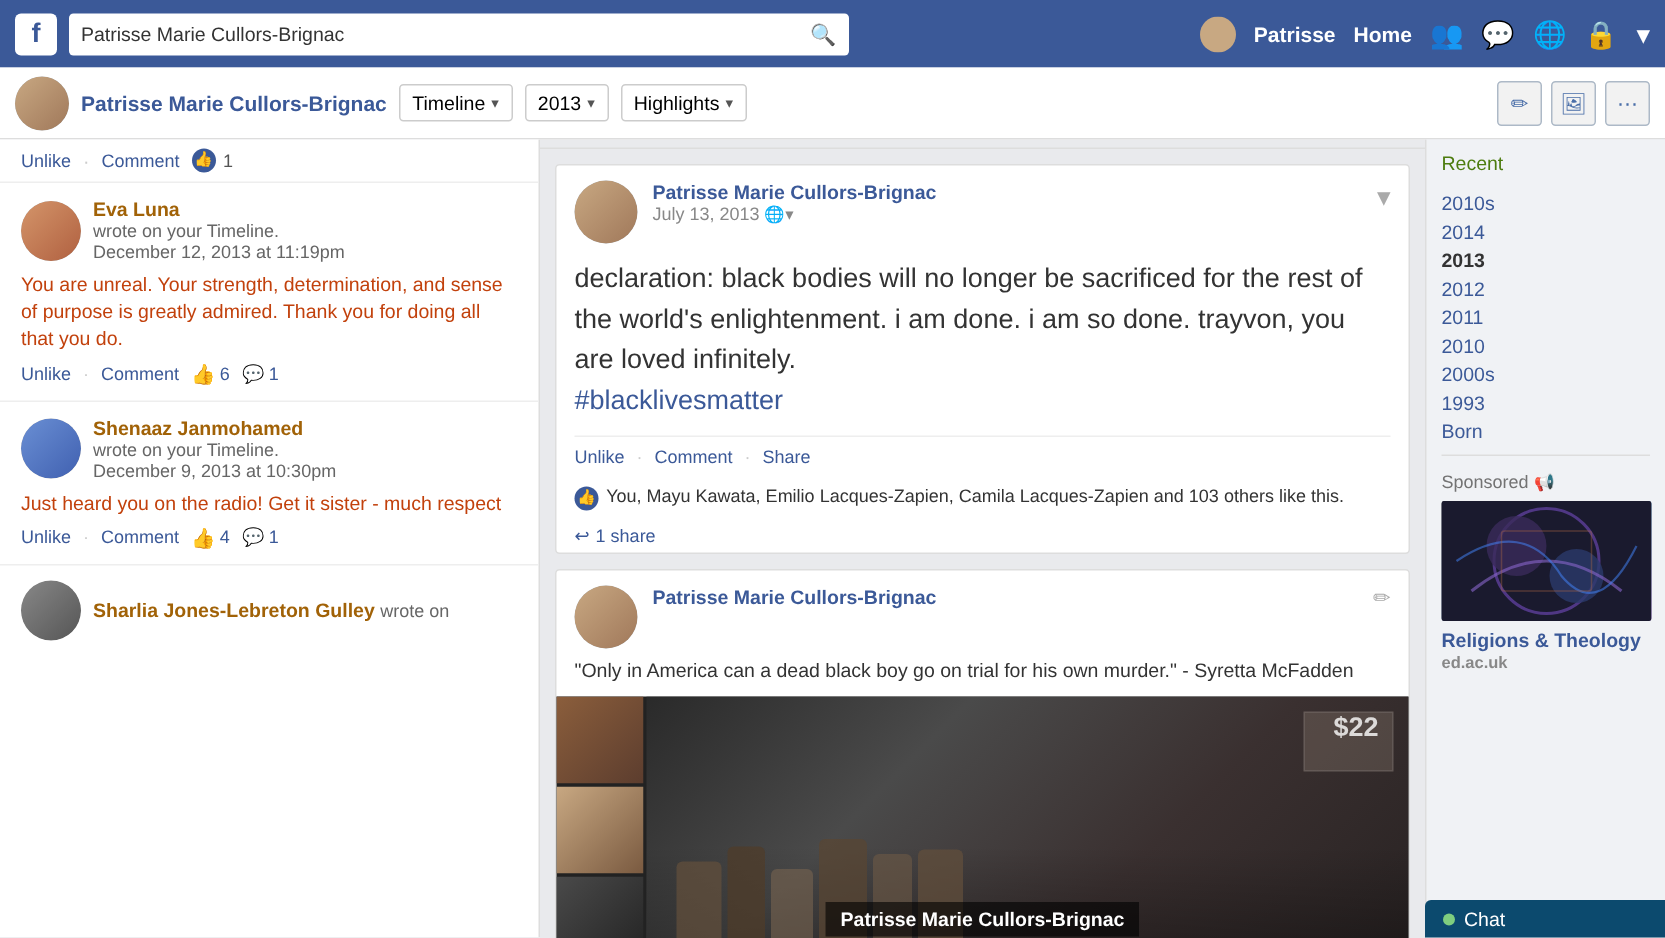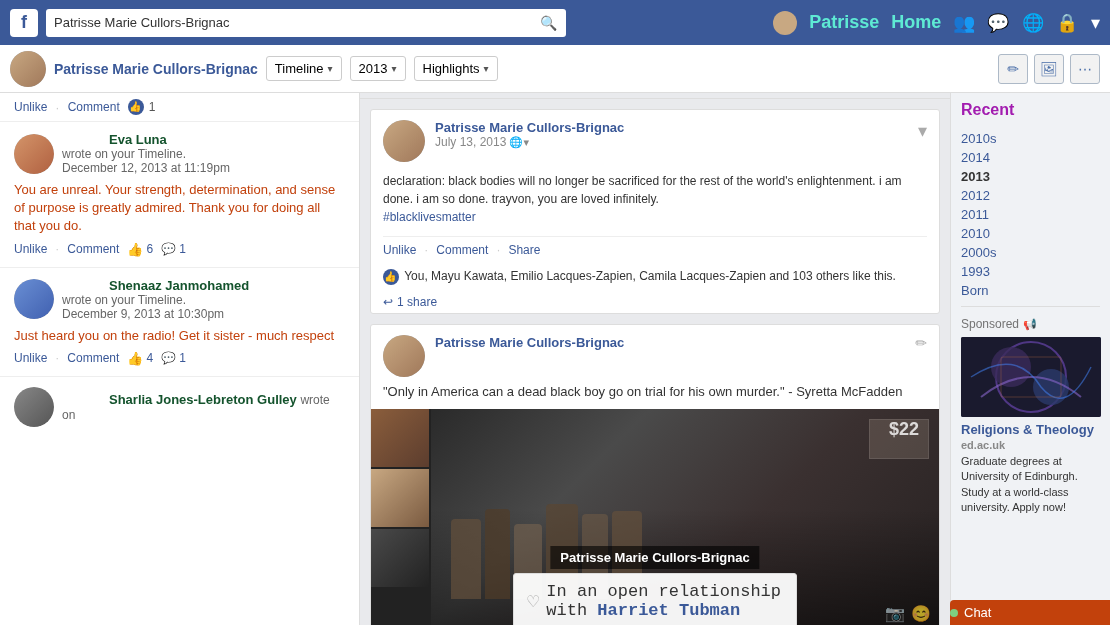--- a/index.html
+++ b/index.html
@@ -35,21 +35,21 @@
     #search-input-el {
       border: none; outline: none; font-size: 13px; flex: 1; color: #333;
     }
     #nav-right {
       margin-left: auto;
       display: flex;
       align-items: center;
       gap: 12px;
       color: #fff;
     }
-    .nav-link { color: #5eead4; font-size: 18px; font-weight: bold; text-decoration: none; }
+    .nav-link { color: #ffffff; font-size: 14px; font-weight: bold; text-decoration: none; }
     .nav-icon { color: #fff; font-size: 18px; cursor: pointer; }
 
     
     #profile-header-bar {
       background: #fff;
       border-bottom: 1px solid #ddd;
       height: 48px;
       display: flex;
       align-items: center;
       padding: 0 10px;
@@ -106,21 +106,21 @@
       border-bottom: 1px solid #eee;
     }
     .comment-header {
       display: flex; align-items: center; gap: 8px; margin-bottom: 4px;
     }
     .comment-avatar {
       width: 40px; height: 40px; border-radius: 50%;
       background: #bbb; flex-shrink: 0; overflow: hidden;
     }
     .comment-meta { font-size: 12px; color: #666; }
-    .comment-author { font-size: 13px; font-weight: bold; color: #14532d; margin-left: 47px; }
+    .comment-author { font-size: 13px; font-weight: bold; color: #a16207; }
     .comment-text { font-size: 13px; color: #c2410c; margin: 6px 0; line-height: 1.4; }
     .comment-actions { display: flex; align-items: center; gap: 8px; font-size: 12px; color: #3b5998; }
     .like-count { display: flex; align-items: center; gap: 3px; }
     .thumb-icon { color: #3b5998; font-size: 13px; }
 
     
     #mid-col {
       flex: 1;
       background: #e9eaed;
       overflow-y: auto;
@@ -136,21 +136,21 @@
     }
     .post-header {
       display: flex; align-items: flex-start; padding: 10px 12px; gap: 10px;
     }
     .post-avatar {
       width: 42px; height: 42px; border-radius: 50%; background: #aaa; flex-shrink: 0; overflow: hidden;
     }
     .post-name { font-size: 13px; font-weight: bold; color: #3b5998; }
     .post-date { font-size: 12px; color: #888; }
     .post-options { margin-left: auto; color: #aaa; font-size: 18px; cursor: pointer; }
-    .post-body { padding: 0 12px 10px; font-size: 12px; color: #333; line-height: 1.5; }
+    .post-body { padding: 0 12px 10px; font-size: 18px; color: #333; line-height: 1.5; }
     .post-hashtag { color: #3b5998; }
     .post-divider { border: none; border-top: 1px solid #eee; margin: 0 12px; }
     .post-actions-bar { display: flex; align-items: center; gap: 8px; padding: 6px 12px; font-size: 12px; color: #3b5998; }
     .post-likes { padding: 6px 12px; font-size: 12px; color: #333; }
     .post-shares { padding: 4px 12px; font-size: 12px; color: #3b5998; display: flex; align-items: center; gap: 4px; }
 
     
     .post-card-2 { background: #fff; border: 1px solid #ddd; border-radius: 3px; margin: 10px; }
     .post-card-2 .post-header { padding: 10px 12px 6px; }
     .post-image-area {
@@ -209,21 +209,21 @@
     
     #right-col {
       width: 160px;
       flex-shrink: 0;
       background: #f0f2f5;
       border-left: 1px solid #ddd;
       overflow-y: auto;
       padding: 8px 10px;
     }
     .timeline-section { margin-bottom: 10px; }
-    .timeline-label { font-size: 16px; color: #a21caf; margin-bottom: 4px; font-weight: bold; }
+    .timeline-label { font-size: 13px; color: #4d7c0f; margin-bottom: 4px; font-weight: normal; }
     .timeline-year {
       display: block;
       font-size: 13px;
       color: #3b5998;
       padding: 2px 0;
       cursor: pointer;
       text-decoration: none;
     }
     .timeline-year.active { font-weight: bold; color: #333; }
     .timeline-divider { border: none; border-top: 1px solid #ddd; margin: 6px 0; }
@@ -241,23 +241,23 @@
       margin-bottom: 5px;
     }
     .ad-title { font-size: 13px; font-weight: bold; color: #3b5998; margin-bottom: 2px; }
     .ad-domain { font-size: 11px; color: #888; margin-bottom: 3px; font-weight: bold; }
     .ad-desc { font-size: 11px; color: #333; line-height: 1.4; }
 
     
     #chat-bar {
       position: absolute;
       bottom: 0; right: 0;
-      background: #c2410c;
+      background: #0c4a6e;
       color: #fff;
-      padding: 5px 0;
+      padding: 5px 12px;
       font-size: 13px;
       display: flex; align-items: center; gap: 6px;
       border-top-left-radius: 4px;
       cursor: pointer;
       width: 160px;
     }
     .chat-dot { width: 8px; height: 8px; border-radius: 50%; background: #7fce7f; display: inline-block; }
 
     
     ::-webkit-scrollbar { width: 6px; }
@@ -575,21 +575,20 @@
             <circle cx="70" cy="40" r="35" fill="none" stroke="#6644aa" stroke-width="2" opacity="0.7"></circle>
             <circle cx="50" cy="30" r="20" fill="#3a2a5a" opacity="0.8"></circle>
             <circle cx="90" cy="50" r="18" fill="#2a3a6a" opacity="0.8"></circle>
             <path d="M20 60 Q70 20 120 60" stroke="#8866cc" stroke-width="2" fill="none" opacity="0.6"></path>
             <path d="M10 40 Q55 10 80 50 Q105 80 130 30" stroke="#4488ff" stroke-width="1.5" fill="none" opacity="0.5"></path>
             <rect x="40" y="20" width="60" height="40" fill="none" stroke="#aa6644" stroke-width="1" opacity="0.4" rx="2"></rect>
           </svg>
         </div>
         <div class="ad-title">Religions &amp; Theology</div>
         <div class="ad-domain">ed.ac.uk</div>
-        <div class="ad-desc">Graduate degrees at University of Edinburgh. Study at a world-class university. Apply now!</div>
       </div>
     </div>
 
   </div>
 
 </div>
 
 <div id="chat-bar" style="position:fixed;bottom:0;right:0;">
   <span class="chat-dot"></span>
   <span>Chat</span>

